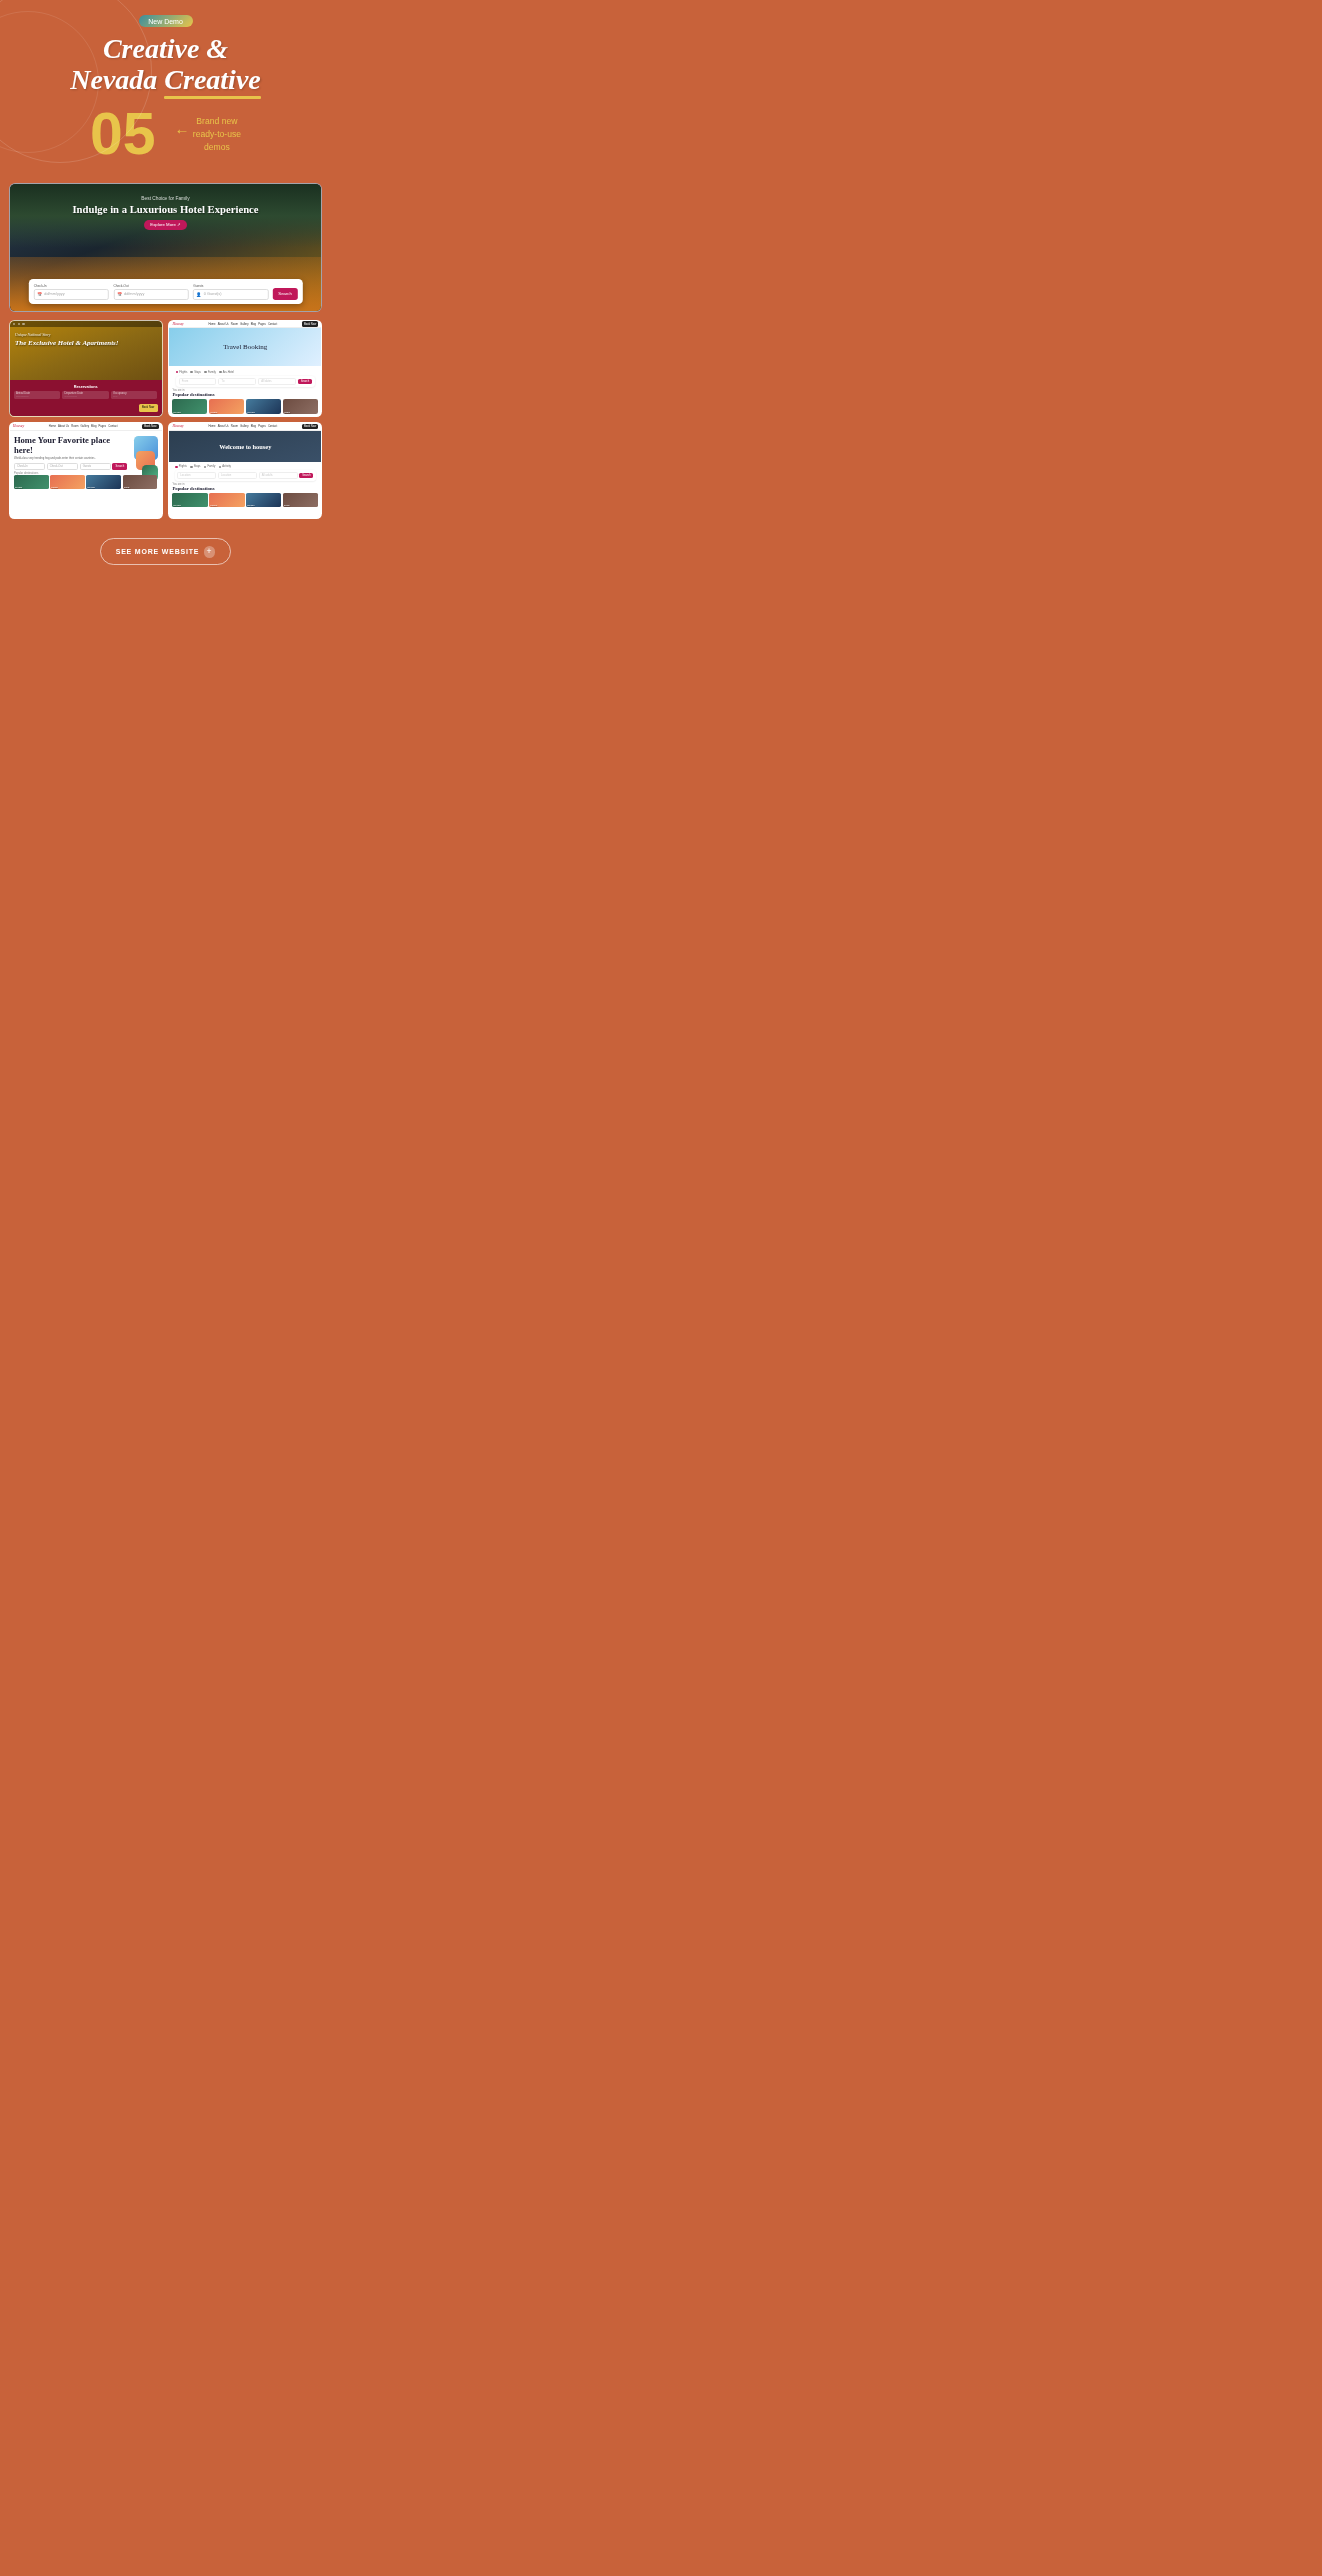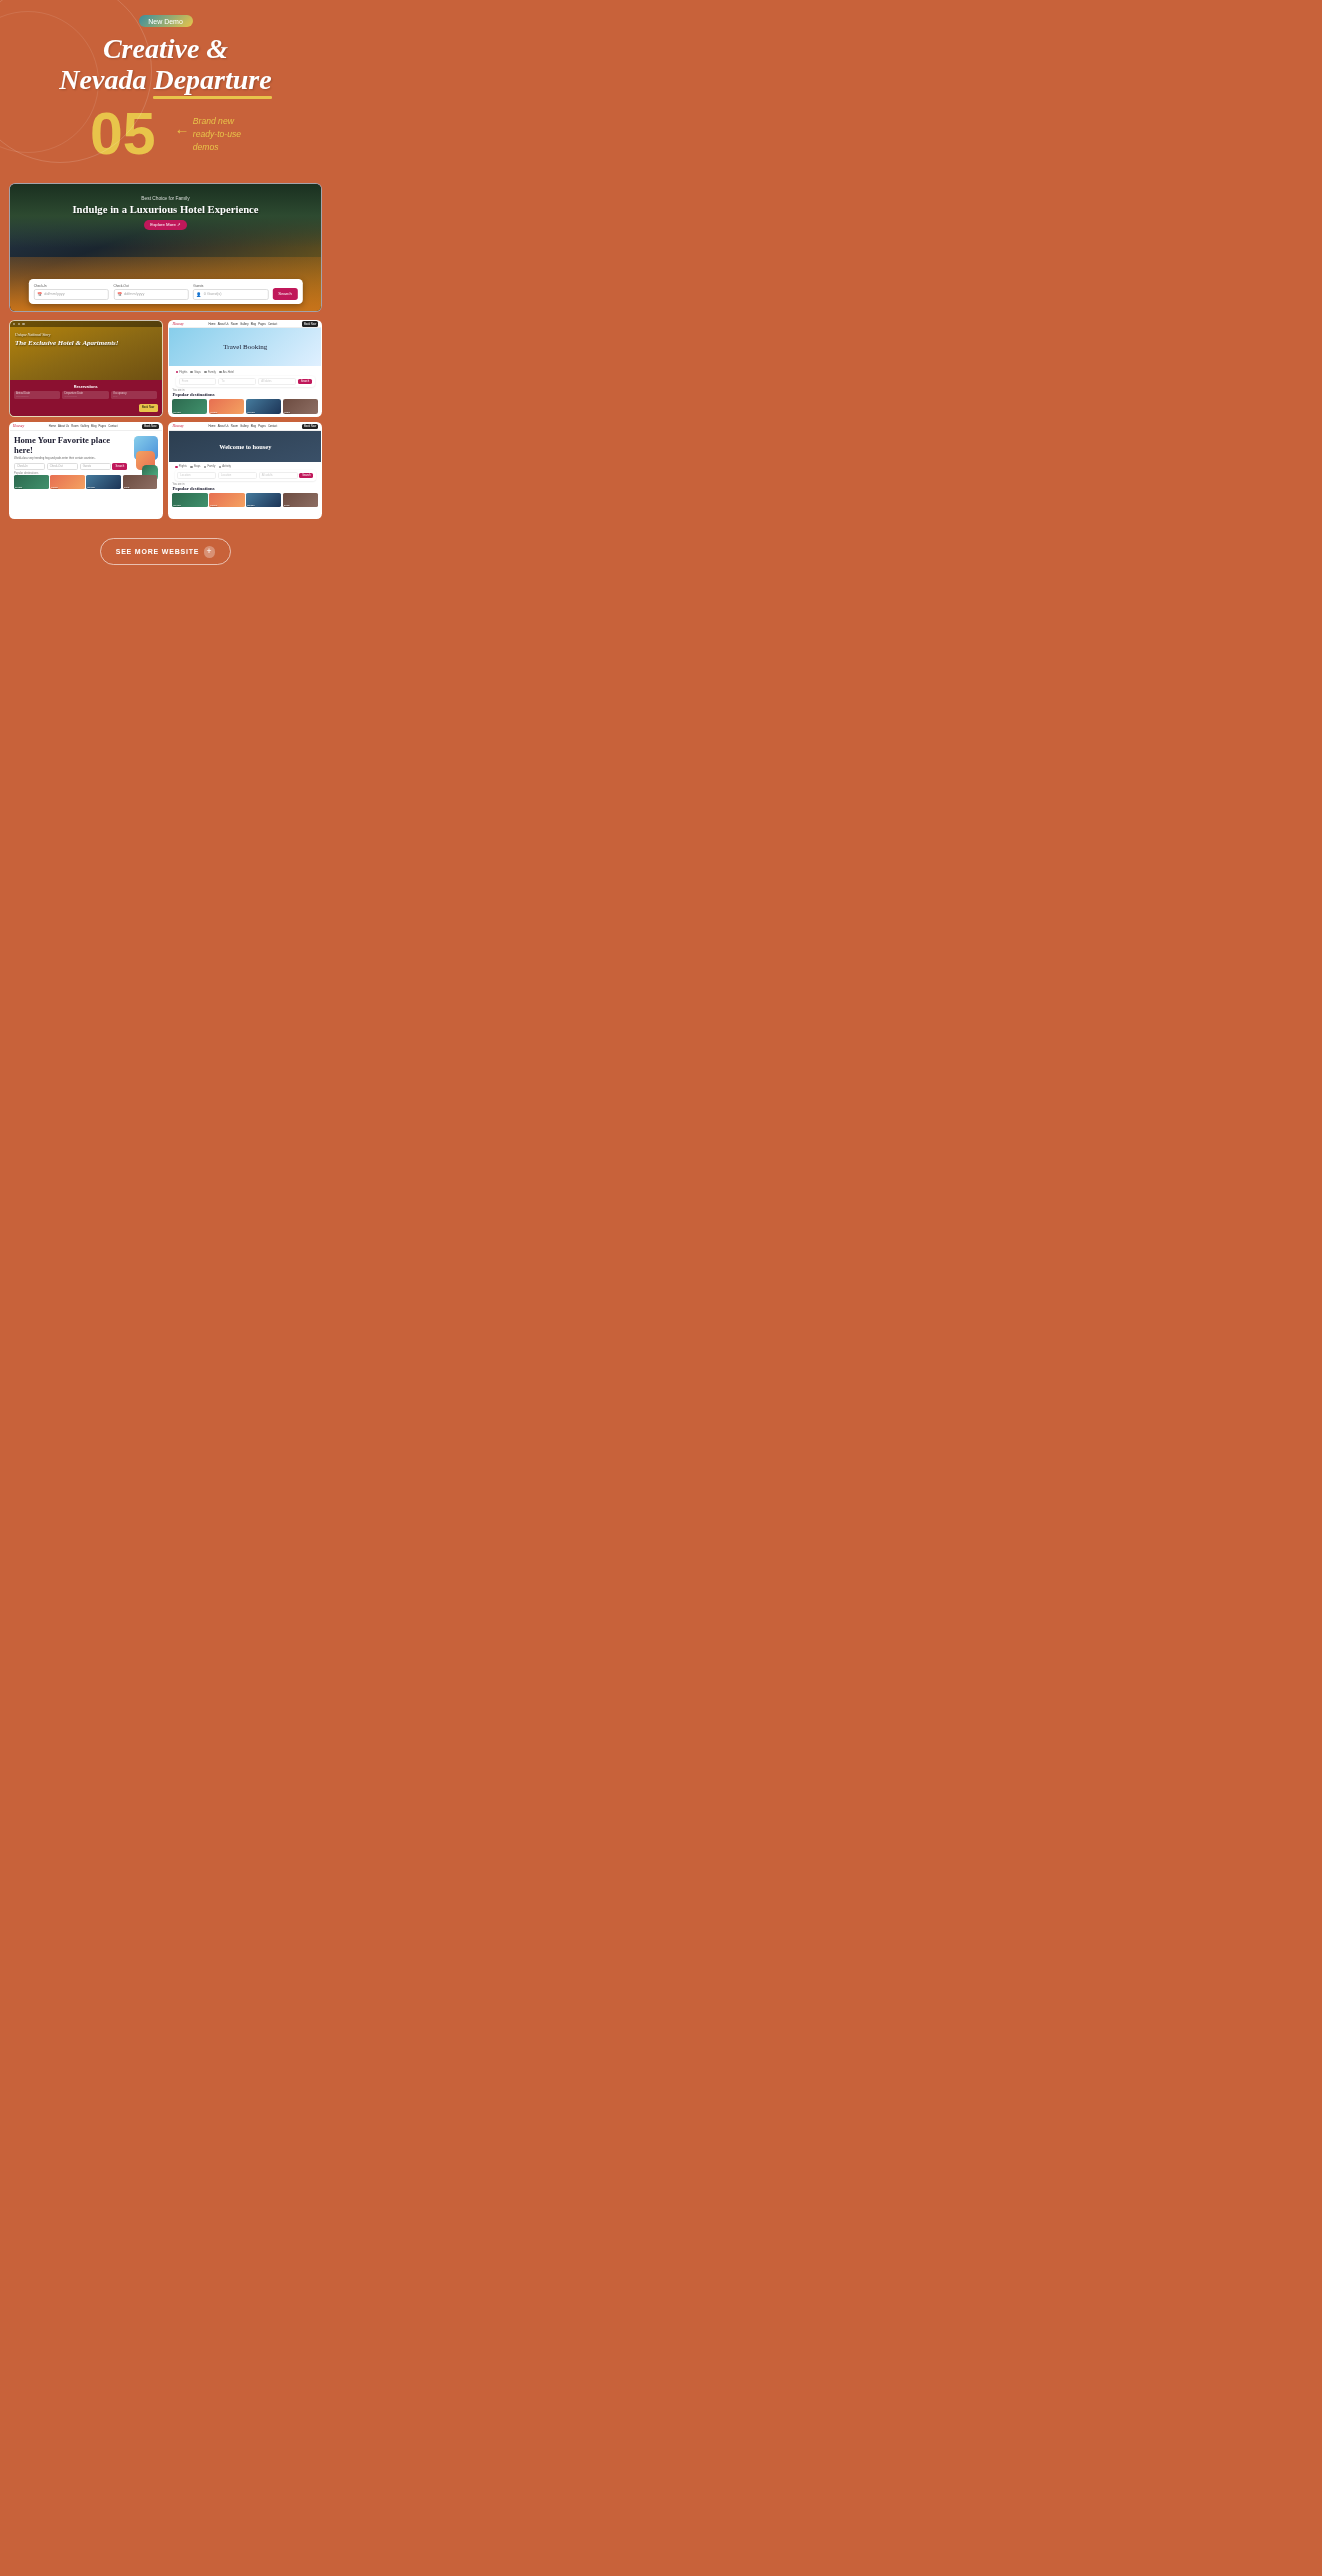--- a/index.html
+++ b/index.html
@@ -89,24 +89,23 @@
       gap: 3.2px;
     }
     .arrow-symbol {
       font-size: 15px;
       color: #e8c44a;
       margin-top: 5.4px;
     }
     .brand-new-text {
       font-size: 8.6px;
       color: #e8c44a;
-      font-style: italic;
       line-height: 1.5;
       font-family: Arial, sans-serif;
-      text-align: left;
+      text-align: center;
     }
 
     
     .main-screenshot {
       margin: 5.4px 8.6px 7.5px;
       border-radius: 6.4px;
       overflow: hidden;
       border: 1.1px solid rgba(255,255,255,0.6);
       background: #1a1a2e;
       position: relative;
@@ -519,21 +518,21 @@
 
 <div>
 
   <div class="hero">
 
     <div class="badge">New Demo</div>
 
     <div class="hero-title">
       <span>Creative &amp;</span><br>
       <span>Nevada</span>
-      <span class="underline-word">Departure</span>
+      <span class="underline-word">Creative</span>
     </div>
 
     <div class="number-row">
       <div class="big-number">05</div>
       <div class="arrow-text">
         <span class="arrow-symbol">←</span>
         <div class="brand-new-text">Brand new<br>ready-to-use<br>demos</div>
       </div>
     </div>
 

